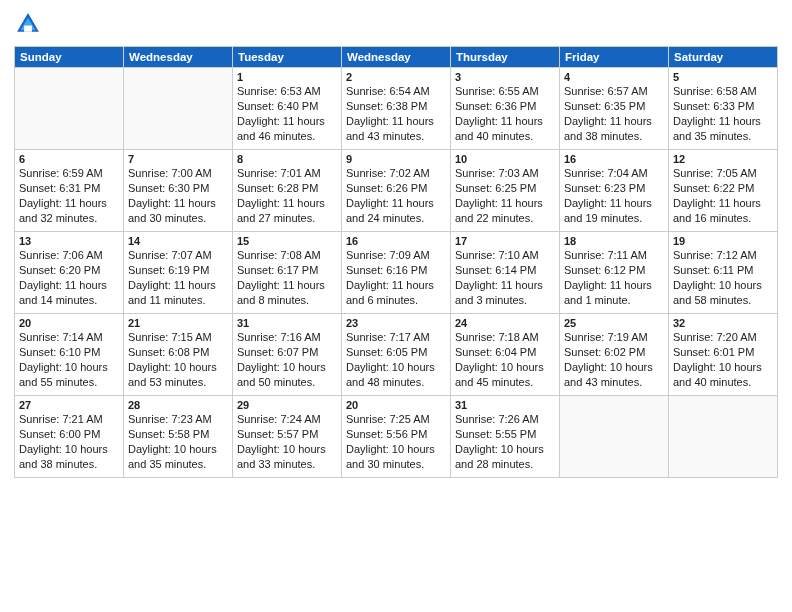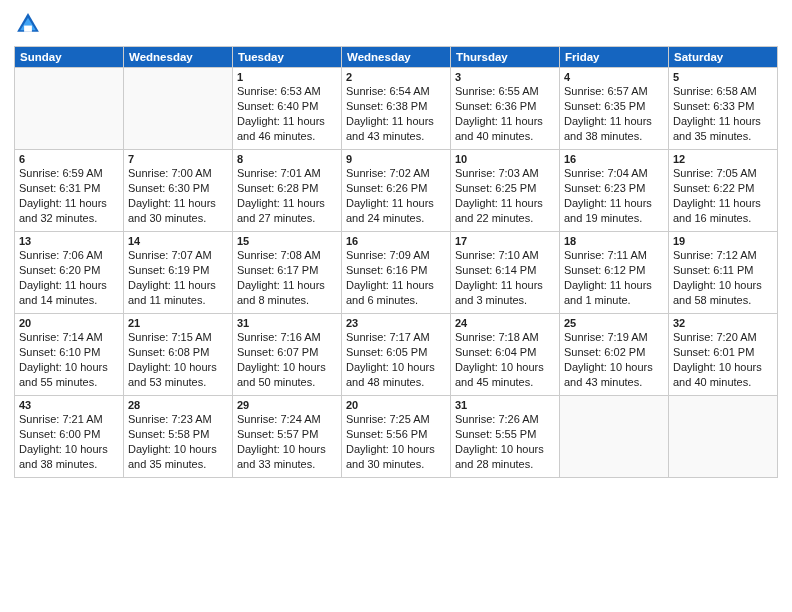--- a/index.html
+++ b/index.html
@@ -235,21 +235,21 @@
             <span class="day-number">25</span>
             <div class="day-info">Sunrise: 7:19 AM<br>Sunset: 6:02 PM<br>Daylight: 10 hours and 43 minutes.</div>
           </td>
           <td>
             <span class="day-number">32</span>
             <div class="day-info">Sunrise: 7:20 AM<br>Sunset: 6:01 PM<br>Daylight: 10 hours and 40 minutes.</div>
           </td>
         </tr>
         <tr>
           <td>
-            <span class="day-number">43</span>
+            <span class="day-number">27</span>
             <div class="day-info">Sunrise: 7:21 AM<br>Sunset: 6:00 PM<br>Daylight: 10 hours and 38 minutes.</div>
           </td>
           <td>
             <span class="day-number">28</span>
             <div class="day-info">Sunrise: 7:23 AM<br>Sunset: 5:58 PM<br>Daylight: 10 hours and 35 minutes.</div>
           </td>
           <td>
             <span class="day-number">29</span>
             <div class="day-info">Sunrise: 7:24 AM<br>Sunset: 5:57 PM<br>Daylight: 10 hours and 33 minutes.</div>
           </td>

